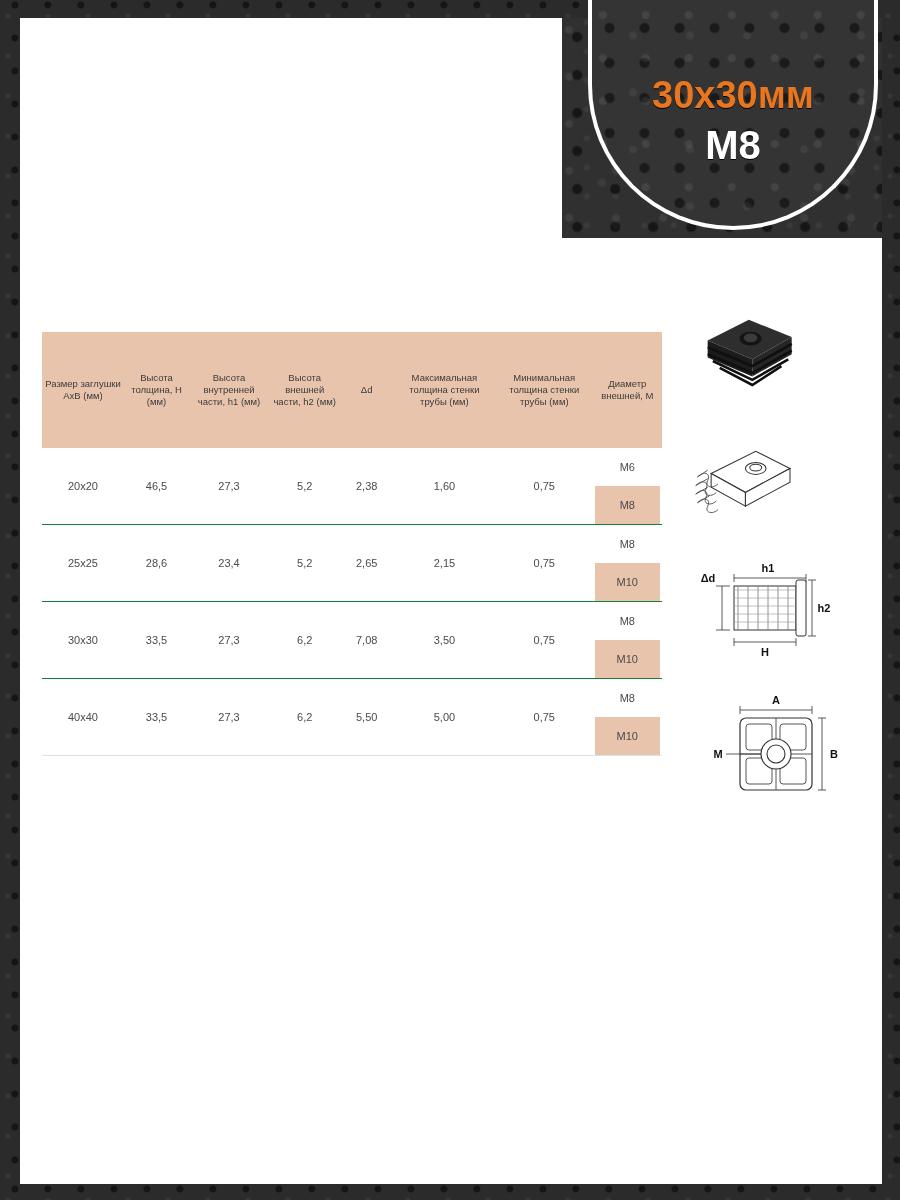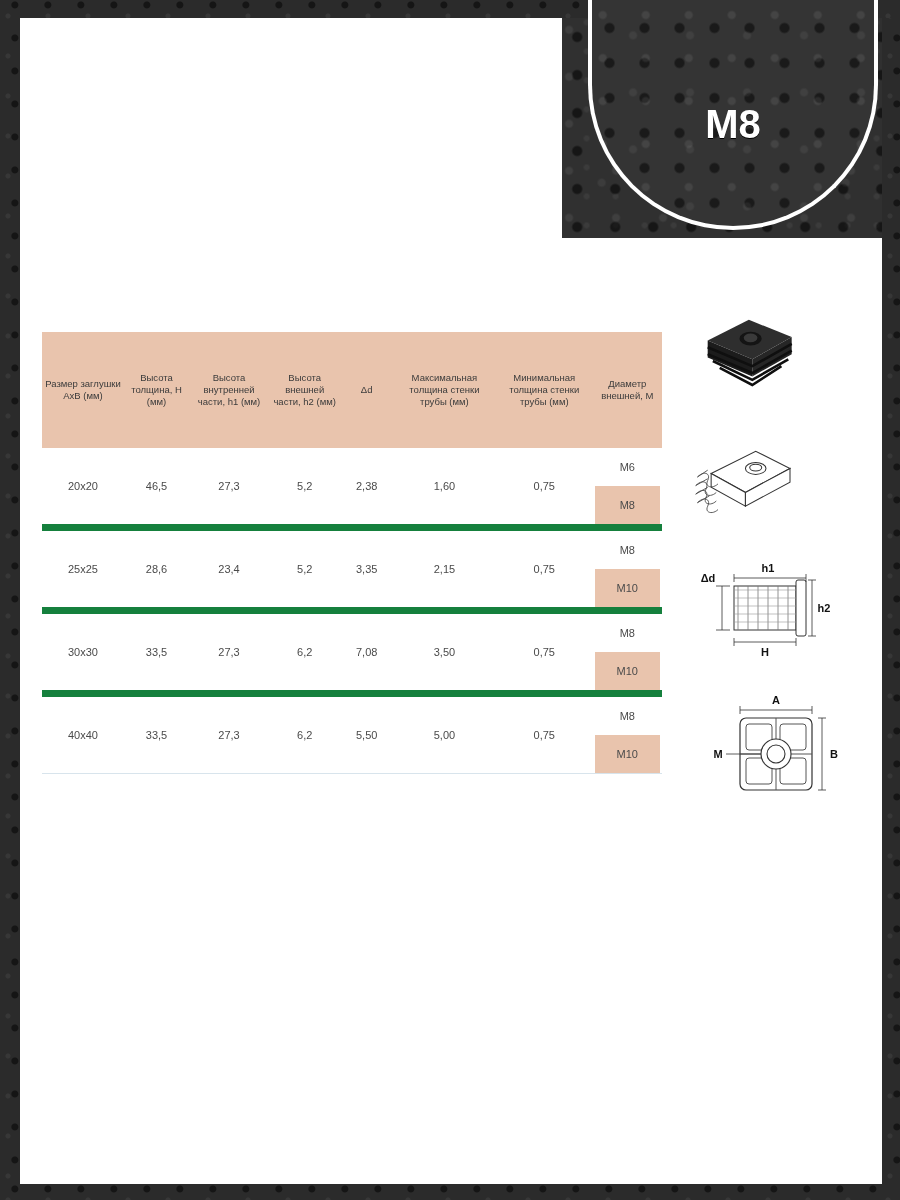--- a/index.html
+++ b/index.html
@@ -112,21 +112,21 @@
     height: 100px;
     vertical-align: middle;
     border: none;
   }
   table.spec tbody td {
     font-size: 11px;
     color: #4a4a4a;
     text-align: center;
     vertical-align: middle;
     height: 76px;
-    border-bottom: 7px solid #15803d;
+    border-bottom: 1px solid #15803d;
     border-top: none;
     background: #ffffff;
     padding: 0 2px;
   }
   table.spec tbody tr:last-child td {
     border-bottom: 1px solid #d8e4ec;
   }
   td.thread-cell {
     padding: 0;
     vertical-align: top;
@@ -177,20 +177,21 @@
 
 <div class="page">
 
   <div class="frame-left"></div>
   <div class="frame-right"></div>
   <div class="frame-top"></div>
   <div class="frame-bottom"></div>
 
   <div class="badge-block"></div>
   <div class="badge-circle">
+    <div class="badge-size">30x30мм</div>
     <div class="badge-thread">M8</div>
   </div>
 
   <div class="table-wrap">
     <table class="spec">
       <colgroup>
         <col style="width:78px">
         <col style="width:62px">
         <col style="width:76px">
         <col style="width:68px">
@@ -225,21 +226,21 @@
               <div class="thread-opt">M6</div>
               <div class="thread-opt sel">M8</div>
             </div>
           </td>
         </tr>
         <tr>
           <td>25x25</td>
           <td>28,6</td>
           <td>23,4</td>
           <td>5,2</td>
-          <td>3,35</td>
+          <td>2,65</td>
           <td>2,15</td>
           <td>0,75</td>
           <td class="thread-cell">
             <div class="thread-stack">
               <div class="thread-opt">M8</div>
               <div class="thread-opt sel">M10</div>
             </div>
           </td>
         </tr>
         <tr>

